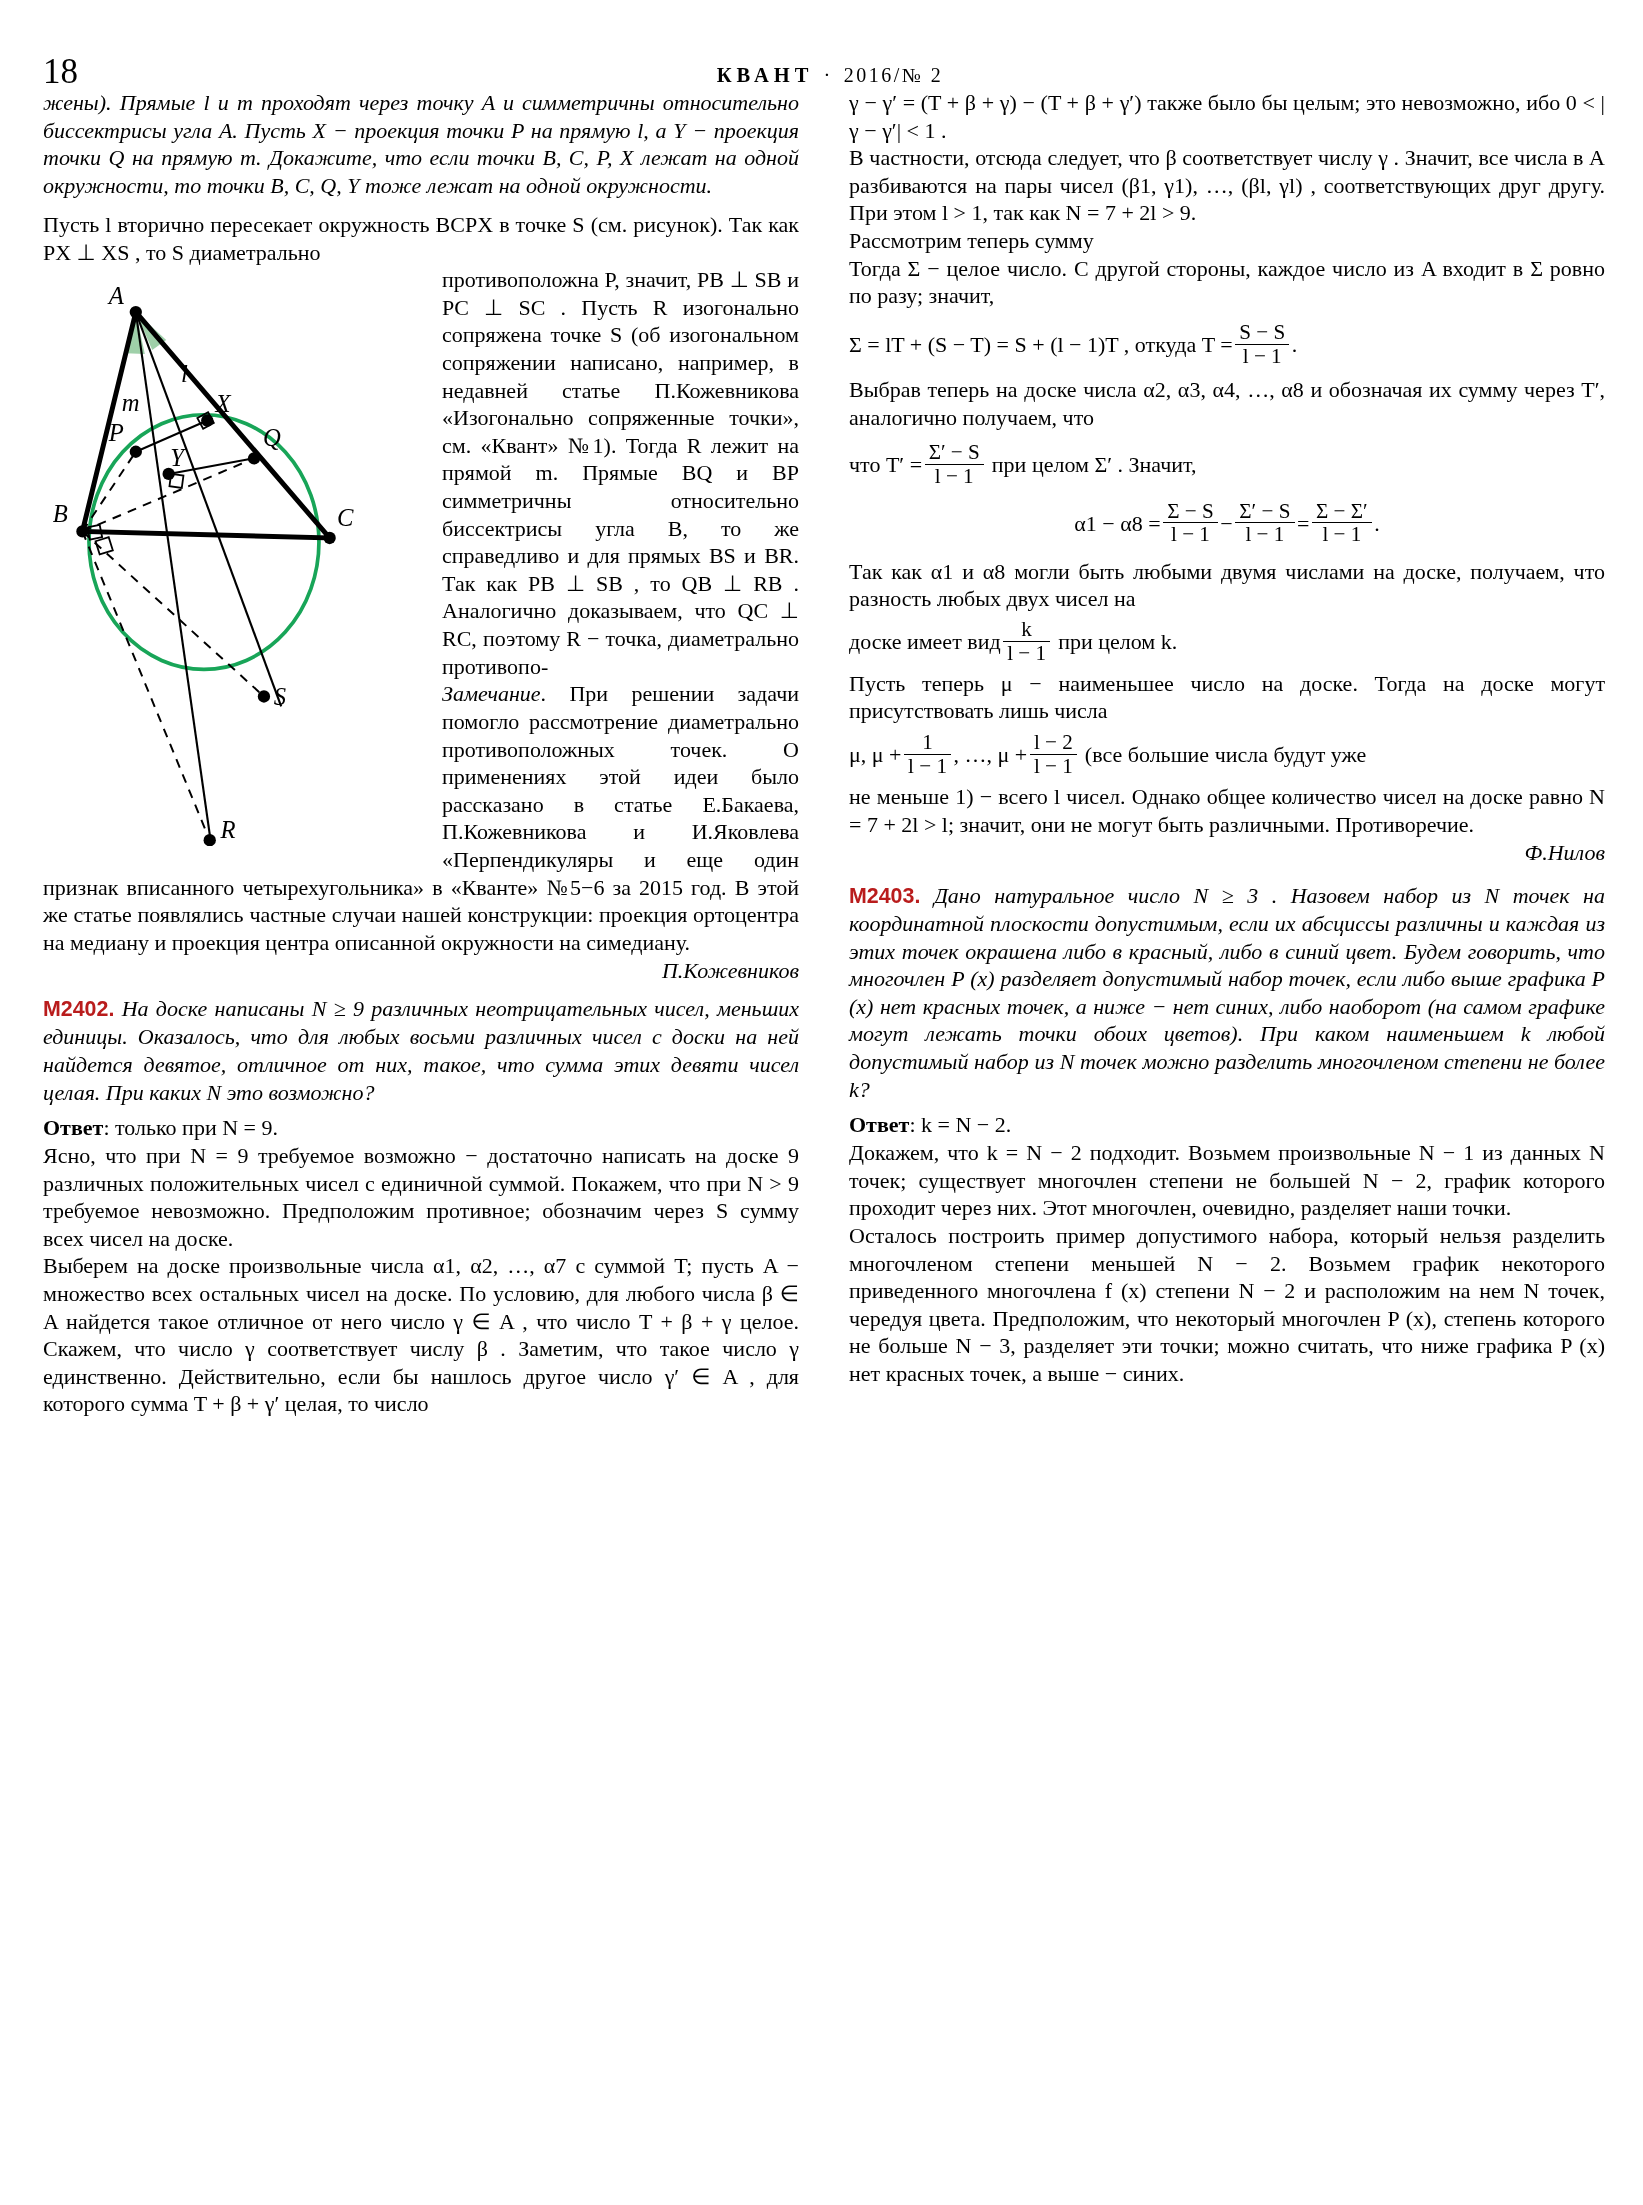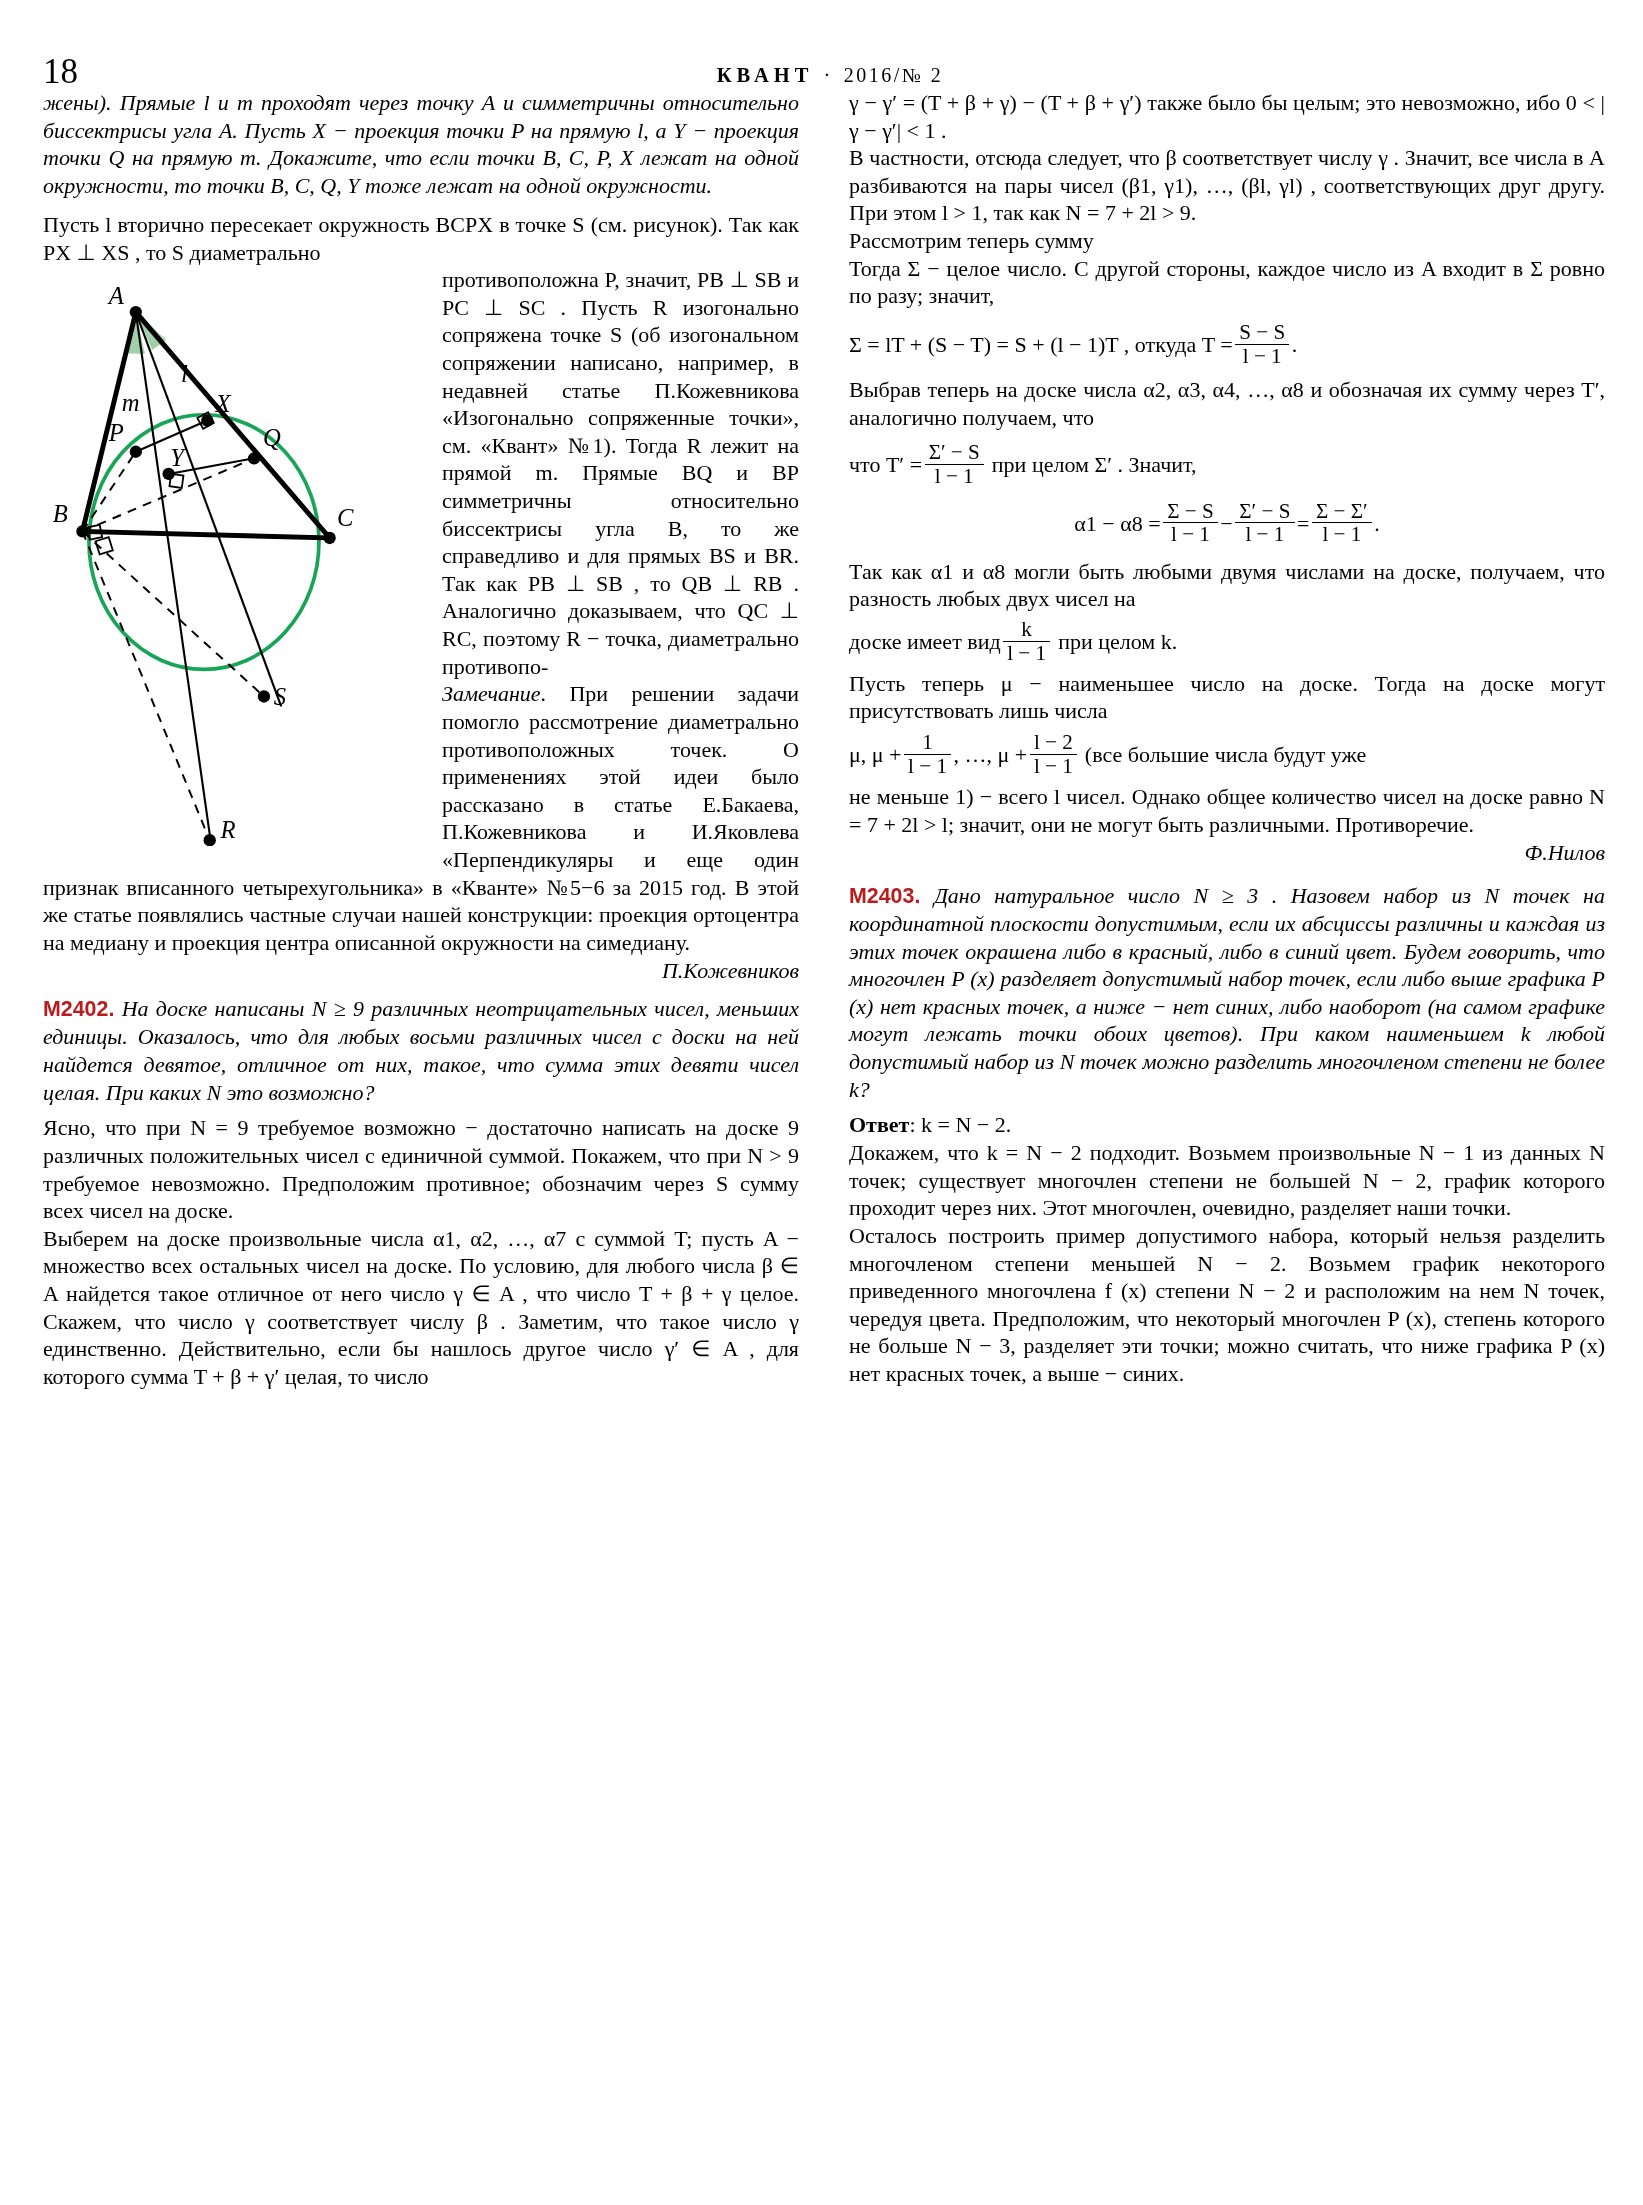--- a/index.html
+++ b/index.html
@@ -188,20 +188,21 @@
 
       <div class="signature">П.Кожевников</div>
 
       <div class="spacer14"></div>
 
       <p class="italicpara"><span class="prob-id">M2402.</span>
         <span>На доске написаны N ≥ 9 различных неотрицательных чисел, меньших единицы. Оказалось, что для любых восьми различных чисел с доски на ней найдется девятое, отличное от них, такое, что сумма этих девяти чисел целая. При каких N это возможно?</span></p>
 
       <div class="spacer10"></div>
 
+      <p><b>Ответ</b><span>: только при N = 9.</span></p>
 
       <p>Ясно, что при N = 9 требуемое возможно − достаточно написать на доске 9 различных положительных чисел с единичной суммой. Покажем, что при N &gt; 9 требуемое невозможно. Предположим противное; обозначим через S сумму всех чисел на доске.</p>
       <p>Выберем на доске произвольные числа α1, α2, …, α7 с суммой T; пусть A − множество всех остальных чисел на доске. По условию, для любого числа β ∈ A найдется такое отличное от него число γ ∈ A , что число T + β + γ целое. Скажем, что число γ соответствует числу β . Заметим, что такое число γ единственно. Действительно, если бы нашлось другое число γ′ ∈ A , для которого сумма T + β + γ′ целая, то число</p>
 
     </div>
 
     <div class="col right">
 
       <p>
         <span class="mi">γ − γ′ = (T + β + γ) − (T + β + γ′)</span>

